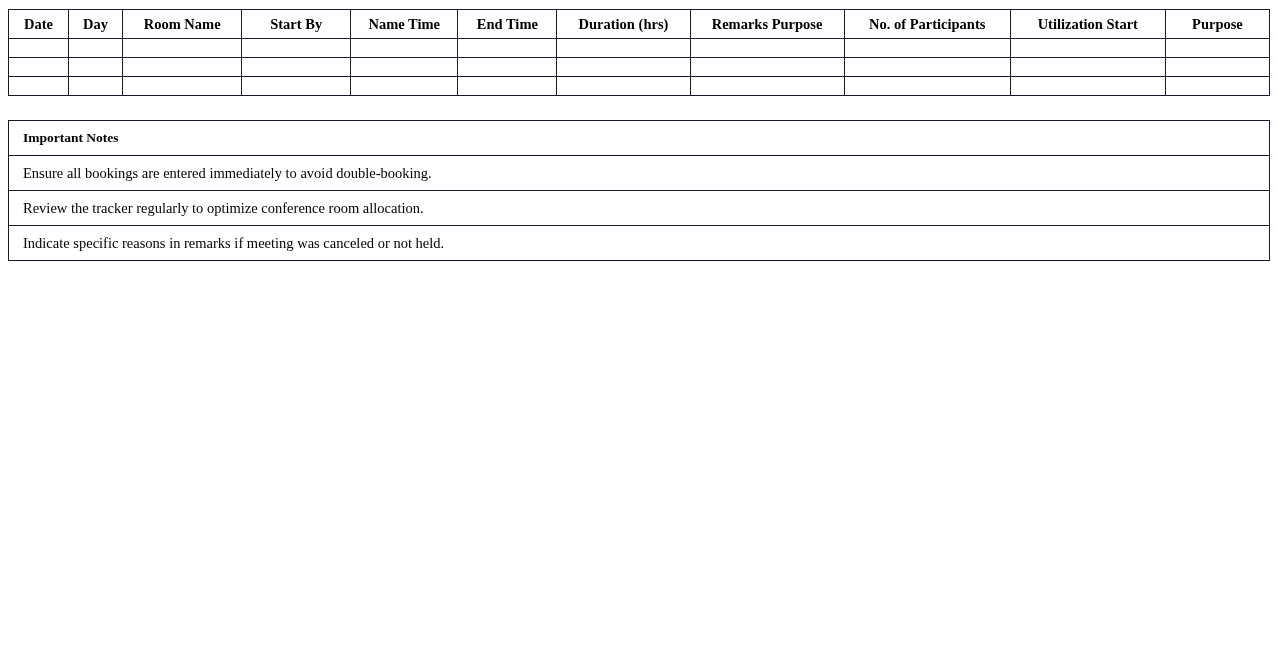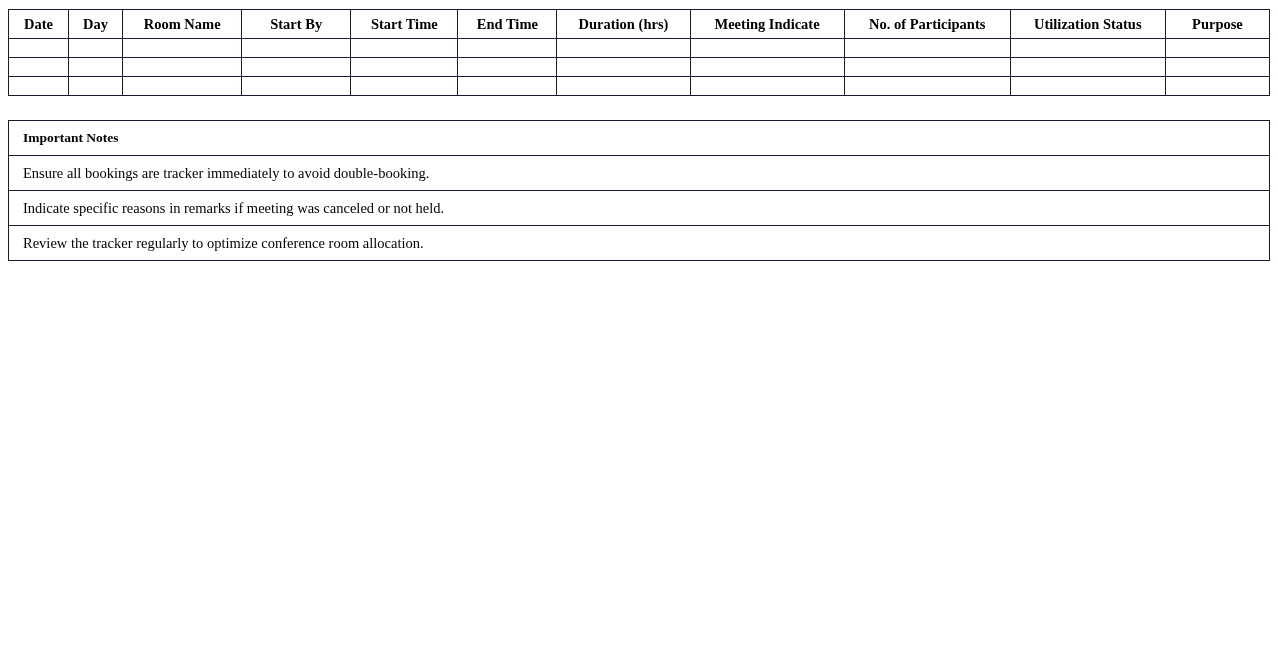--- a/index.html
+++ b/index.html
@@ -97,26 +97,26 @@
           <col style="width: 166px;">
           <col style="width: 155px;">
           <col style="width: 104px;">
         </colgroup>
       <thead>
         <tr>
             <th>Date</th>
             <th>Day</th>
             <th>Room Name</th>
             <th>Start By</th>
-            <th>Start Time</th>
+            <th>Name Time</th>
             <th>End Time</th>
             <th>Duration (hrs)</th>
-            <th>Meeting Indicate</th>
+            <th>Remarks Purpose</th>
             <th>No. of Participants</th>
-            <th>Utilization Status</th>
+            <th>Utilization Start</th>
             <th>Purpose</th>
           </tr>
       </thead>
       <tbody>
           <tr>
             <td class="empty-cell">&nbsp;</td>
             <td class="empty-cell">&nbsp;</td>
             <td class="empty-cell">&nbsp;</td>
             <td class="empty-cell">&nbsp;</td>
             <td class="empty-cell">&nbsp;</td>
@@ -157,25 +157,25 @@
     </table>
   </div>
 
   <div class="notes-wrap">
     <table class="notes">
       <tbody>
         <tr>
           <td class="notes-header">Important Notes</td>
         </tr>
       <tr>
-            <td>Ensure all bookings are tracker immediately to avoid double-booking.</td>
+            <td>Ensure all bookings are entered immediately to avoid double-booking.</td>
+          </tr>
+          <tr>
+            <td>Review the tracker regularly to optimize conference room allocation.</td>
           </tr>
           <tr>
             <td>Indicate specific reasons in remarks if meeting was canceled or not held.</td>
-          </tr>
-          <tr>
-            <td>Review the tracker regularly to optimize conference room allocation.</td>
           </tr>
         </tbody>
     </table>
   </div>
 
 </div>
 
 </body></html>

